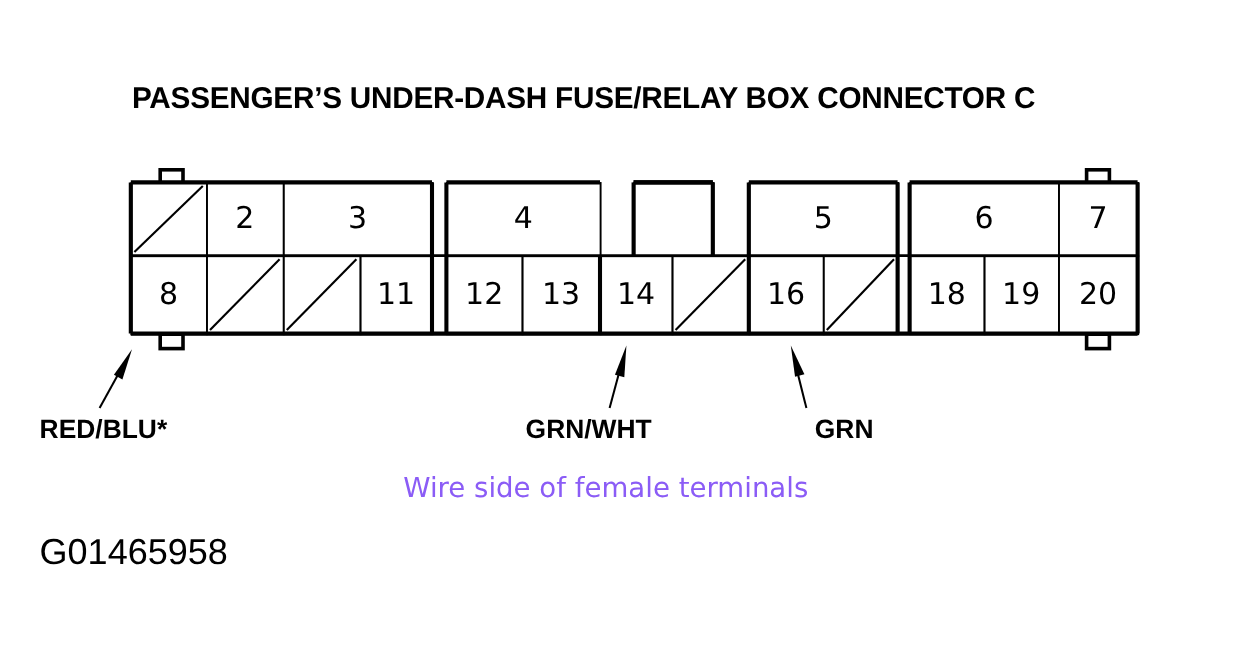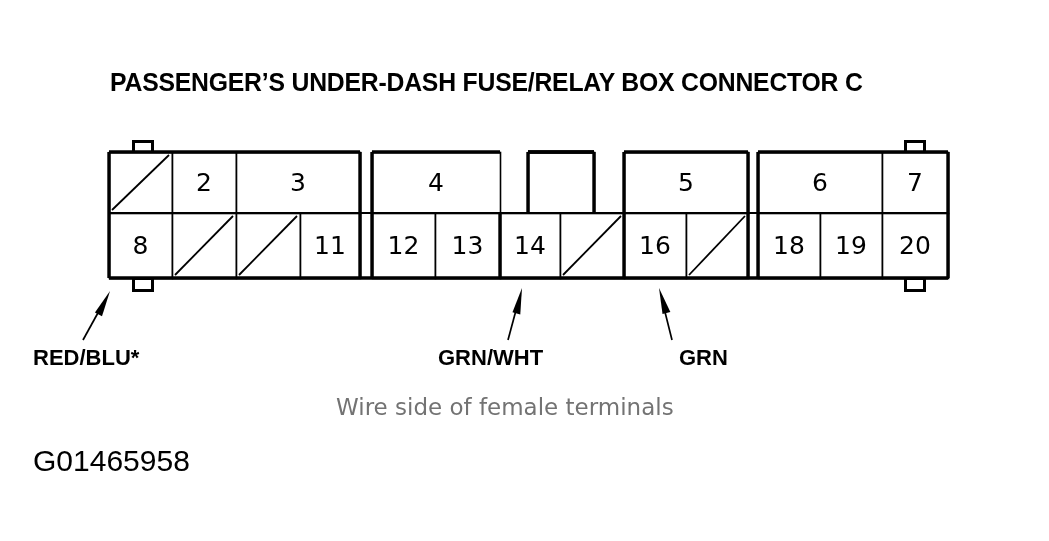--- a/index.html
+++ b/index.html
@@ -45,21 +45,21 @@
   #label-red-blu { left: 33px; top: 345px; }
   #label-grn-wht { left: 438px; top: 345px; }
   #label-grn     { left: 640px; top: 345px; margin-left: 39px; }
   .caption {
     position: absolute;
     left: 336px;
     top: 394px;
     font-family: "DejaVu Sans", sans-serif;
     font-weight: normal;
     font-size: 23px;
-    color: #737373;
+    color: #8b5cf6;
     white-space: nowrap;
     text-align: right;
   }
   .figure-id {
     position: absolute;
     left: 33px;
     top: 444px;
     font-family: "Liberation Sans", sans-serif;
     font-weight: normal;
     font-size: 30px;

